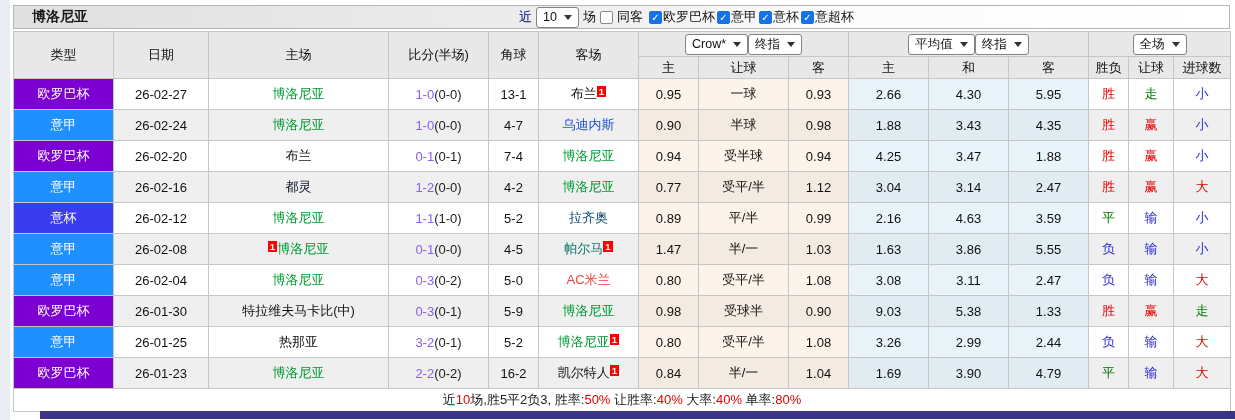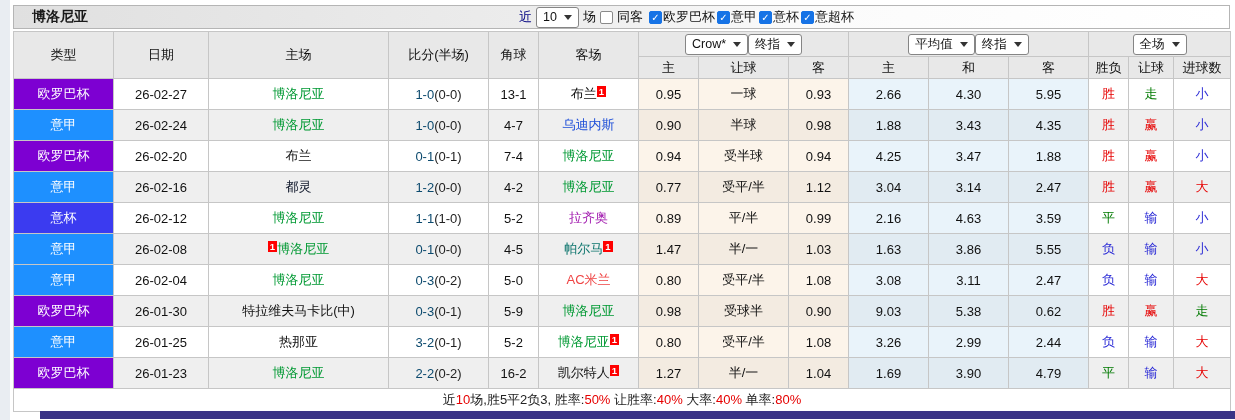--- a/index.html
+++ b/index.html
@@ -28,21 +28,21 @@
   thead th{background:#e8e8e8;font-weight:normal;color:#111;}
   tr.hrow1 th{height:24px;}
   tr.hrow2 th{height:21px;font-size:13px;}
   tbody td{height:30px;background:#fff;}
   tr.stripe td{background:#efefef;}
   td.cream{background:#fcf4ea;}
   tr.stripe td.cream{background:#f3ebe1;}
   td.blu{background:#e9f3fa;}
   tr.stripe td.blu{background:#e1ebf2;}
   td.league{color:#fff;font-size:13px;}
-  .score-main{color:#0c4a6e;}
+  .score-main{color:#8b5cf6;}
   .score-half{color:#222;}
   .badge{display:inline-block;background:#ff0000;color:#fff;font-size:9.5px;line-height:11px;
     padding:0 2px;vertical-align:3px;font-weight:bold;}
   tr.footer-row td{height:22px;background:#fff;font-size:13px;}
   .grp-selects{display:flex;justify-content:center;align-items:center;gap:0;}
   .bottom-bar{position:absolute;left:40px;right:0;bottom:1px;height:8px;background:#3a3386;}
 </style>
 </head>
 <body>
 
@@ -221,21 +221,21 @@
           <td style="color:#e60000">胜</td>
           <td style="color:#e60000">赢</td>
           <td style="color:#e60000">大</td>
         </tr>
         <tr>
           <td class="league" style="background:#3b3bf0">意杯</td>
           <td>26-02-12</td>
           <td><span style="color:#009933">博洛尼亚</span></td>
           <td><span class="score-main">1-1</span><span class="score-half">(1-0)</span></td>
           <td>5-2</td>
-          <td><span style="color:#a21caf">拉齐奥</span></td>
+          <td><span style="color:#0c4a6e">拉齐奥</span></td>
           <td class="cream">0.89</td>
           <td class="cream">平/半</td>
           <td class="cream">0.99</td>
           <td class="blu">2.16</td>
           <td class="blu">4.63</td>
           <td class="blu">3.59</td>
           <td style="color:#007a00">平</td>
           <td style="color:#2b2bd6">输</td>
           <td style="color:#2b2bd6">小</td>
         </tr>
@@ -278,21 +278,21 @@
           <td>26-01-30</td>
           <td><span style="color:#111">特拉维夫马卡比(中)</span></td>
           <td><span class="score-main">0-3</span><span class="score-half">(0-1)</span></td>
           <td>5-9</td>
           <td><span style="color:#009933">博洛尼亚</span></td>
           <td class="cream">0.98</td>
           <td class="cream">受球半</td>
           <td class="cream">0.90</td>
           <td class="blu">9.03</td>
           <td class="blu">5.38</td>
-          <td class="blu">0.62</td>
+          <td class="blu">1.33</td>
           <td style="color:#e60000">胜</td>
           <td style="color:#e60000">赢</td>
           <td style="color:#007a00">走</td>
         </tr>
         <tr>
           <td class="league" style="background:#1e90ff">意甲</td>
           <td>26-01-25</td>
           <td><span style="color:#111">热那亚</span></td>
           <td><span class="score-main">3-2</span><span class="score-half">(0-1)</span></td>
           <td>5-2</td>
@@ -307,21 +307,21 @@
           <td style="color:#2b2bd6">输</td>
           <td style="color:#e60000">大</td>
         </tr>
         <tr class="stripe">
           <td class="league" style="background:#7d00d2">欧罗巴杯</td>
           <td>26-01-23</td>
           <td><span style="color:#009933">博洛尼亚</span></td>
           <td><span class="score-main">2-2</span><span class="score-half">(0-2)</span></td>
           <td>16-2</td>
           <td><span style="color:#111">凯尔特人</span><span class="badge">1</span></td>
-          <td class="cream">1.27</td>
+          <td class="cream">0.84</td>
           <td class="cream">半/一</td>
           <td class="cream">1.04</td>
           <td class="blu">1.69</td>
           <td class="blu">3.90</td>
           <td class="blu">4.79</td>
           <td style="color:#007a00">平</td>
           <td style="color:#2b2bd6">输</td>
           <td style="color:#e60000">大</td>
         </tr>
       </tbody>

